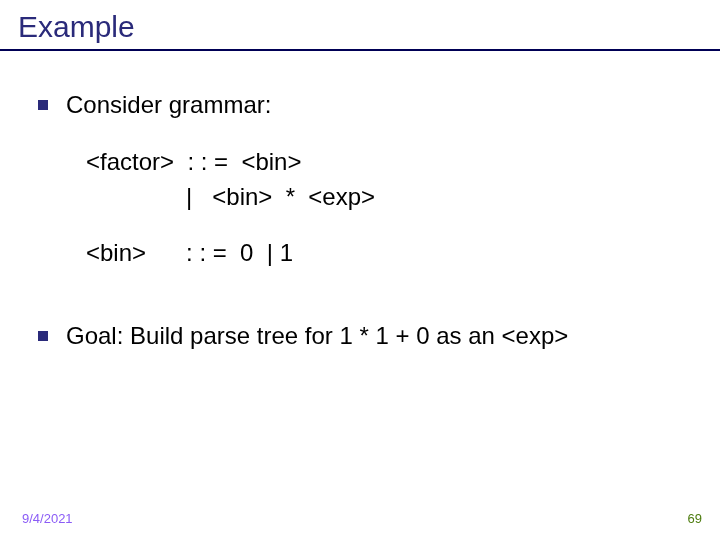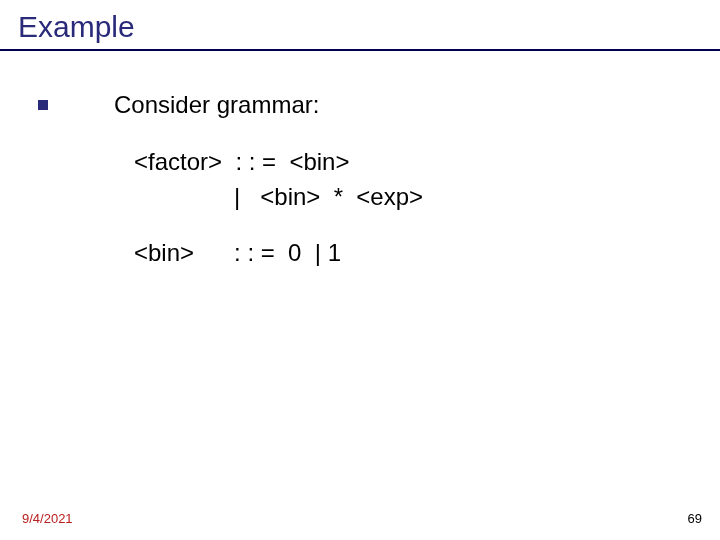--- a/index.html
+++ b/index.html
@@ -34,21 +34,20 @@
     top: 88px;
     left: 38px;
     right: 0;
     font-size: 24px;
     color: #000000;
     line-height: 1.45;
   }
   .bullet-row {
     display: flex;
     align-items: flex-start;
-    gap: 48px;
   }
   .bullet {
     display: inline-block;
     width: 10px;
     height: 10px;
     background: #2a2a7a;
     margin-top: 12px;
     margin-right: 18px;
     flex: none;
   }
@@ -57,45 +56,49 @@
     font-family: Arial, Helvetica, sans-serif;
   }
   .second-bullet {
     margin-top: 48px;
   }
   .footer-date {
     position: absolute;
     left: 22px;
     bottom: 14px;
     font-size: 13px;
-    color: #b91c1c;
+    color: #8b5cf6;
   }
   .footer-page {
     position: absolute;
     right: 18px;
     bottom: 14px;
     font-size: 13px;
-    color: #000000;
+    color: #4d7c0f;
   }
 </style>
 </head>
 <body>
 
 <div class="title">Example</div>
 <div class="rule"></div>
 
 <div class="body">
 
   <div class="bullet-row">
     <span class="bullet"></span>
     <div>
       <div>Consider grammar:</div>
       <div class="grammar" style="margin-top:22px">   &lt;factor&gt;  : : =  &lt;bin&gt;</div>
       <div class="grammar">                  |   &lt;bin&gt;  *  &lt;exp&gt;</div>
       <div class="grammar" style="margin-top:22px">   &lt;bin&gt;      : : =  0  | 1</div>
     </div>
   </div>
 
+  <div class="bullet-row second-bullet">
+    <span class="bullet"></span>
+    <div>Goal: Build parse tree for 1 * 1 + 0 as an &lt;exp&gt;</div>
+  </div>
 
 </div>
 
 <div class="footer-date">9/4/2021</div>
 <div class="footer-page">69</div>
 
 </body></html>

